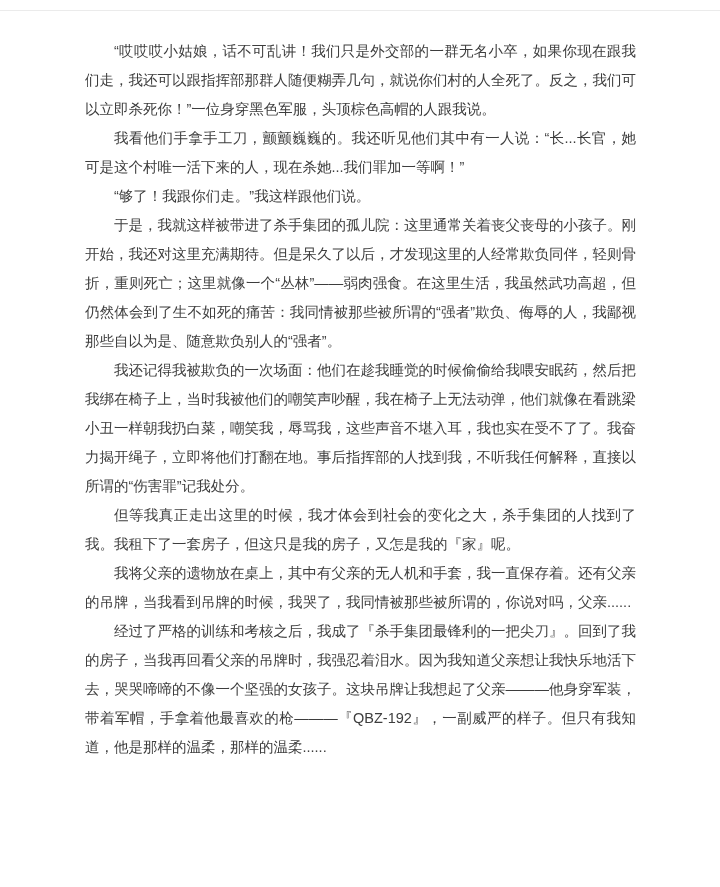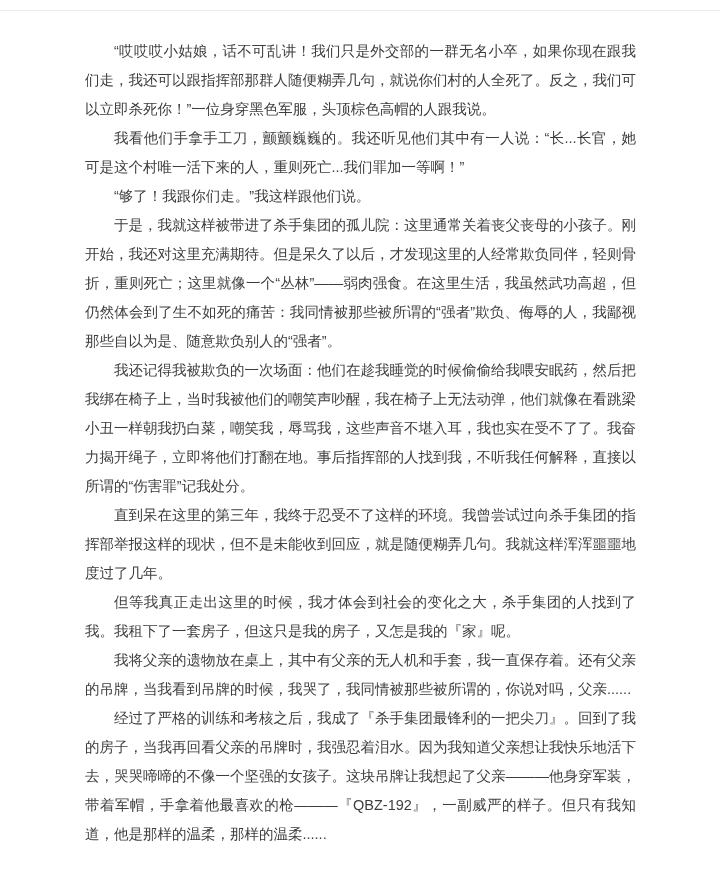--- a/index.html
+++ b/index.html
@@ -45,22 +45,21 @@
     text-indent: 2em;
   }
 </style>
 </head>
 <body>
 
 <div class="page">
   <div class="top-rule"></div>
   <article class="doc">
       <p class="para">“哎哎哎小姑娘，话不可乱讲！我们只是外交部的一群无名小卒，如果你现在跟我们走，我还可以跟指挥部那群人随便糊弄几句，就说你们村的人全死了。反之，我们可以立即杀死你！”一位身穿黑色军服，头顶棕色高帽的人跟我说。</p>
-      <p class="para">我看他们手拿手工刀，颤颤巍巍的。我还听见他们其中有一人说：“长...长官，她可是这个村唯一活下来的人，重则死亡...我们罪加一等啊！”</p>
+      <p class="para">我看他们手拿手工刀，颤颤巍巍的。我还听见他们其中有一人说：“长...长官，她可是这个村唯一活下来的人，现在杀她...我们罪加一等啊！”</p>
       <p class="para">“够了！我跟你们走。”我这样跟他们说。</p>
       <p class="para">于是，我就这样被带进了杀手集团的孤儿院：这里通常关着丧父丧母的小孩子。刚开始，我还对这里充满期待。但是呆久了以后，才发现这里的人经常欺负同伴，轻则骨折，重则死亡；这里就像一个“丛林”——弱肉强食。在这里生活，我虽然武功高超，但仍然体会到了生不如死的痛苦：我同情被那些被所谓的“强者”欺负、侮辱的人，我鄙视那些自以为是、随意欺负别人的“强者”。</p>
       <p class="para">我还记得我被欺负的一次场面：他们在趁我睡觉的时候偷偷给我喂安眠药，然后把我绑在椅子上，当时我被他们的嘲笑声吵醒，我在椅子上无法动弹，他们就像在看跳梁小丑一样朝我扔白菜，嘲笑我，辱骂我，这些声音不堪入耳，我也实在受不了了。我奋力揭开绳子，立即将他们打翻在地。事后指挥部的人找到我，不听我任何解释，直接以所谓的“伤害罪”记我处分。</p>
-      <p class="para">直到呆在这里的第三年，我终于忍受不了这样的环境。我曾尝试过向杀手集团的指挥部举报这样的现状，但不是未能收到回应，就是随便糊弄几句。我就这样浑浑噩噩地度过了几年。</p>
       <p class="para">但等我真正走出这里的时候，我才体会到社会的变化之大，杀手集团的人找到了我。我租下了一套房子，但这只是我的房子，又怎是我的『家』呢。</p>
       <p class="para">我将父亲的遗物放在桌上，其中有父亲的无人机和手套，我一直保存着。还有父亲的吊牌，当我看到吊牌的时候，我哭了，我同情被那些被所谓的，你说对吗，父亲......</p>
       <p class="para">经过了严格的训练和考核之后，我成了『杀手集团最锋利的一把尖刀』。回到了我的房子，当我再回看父亲的吊牌时，我强忍着泪水。因为我知道父亲想让我快乐地活下去，哭哭啼啼的不像一个坚强的女孩子。这块吊牌让我想起了父亲———他身穿军装，带着军帽，手拿着他最喜欢的枪———『QBZ-192』，一副威严的样子。但只有我知道，他是那样的温柔，那样的温柔......</p>
     </article>
 </div>
 
 </body></html>

